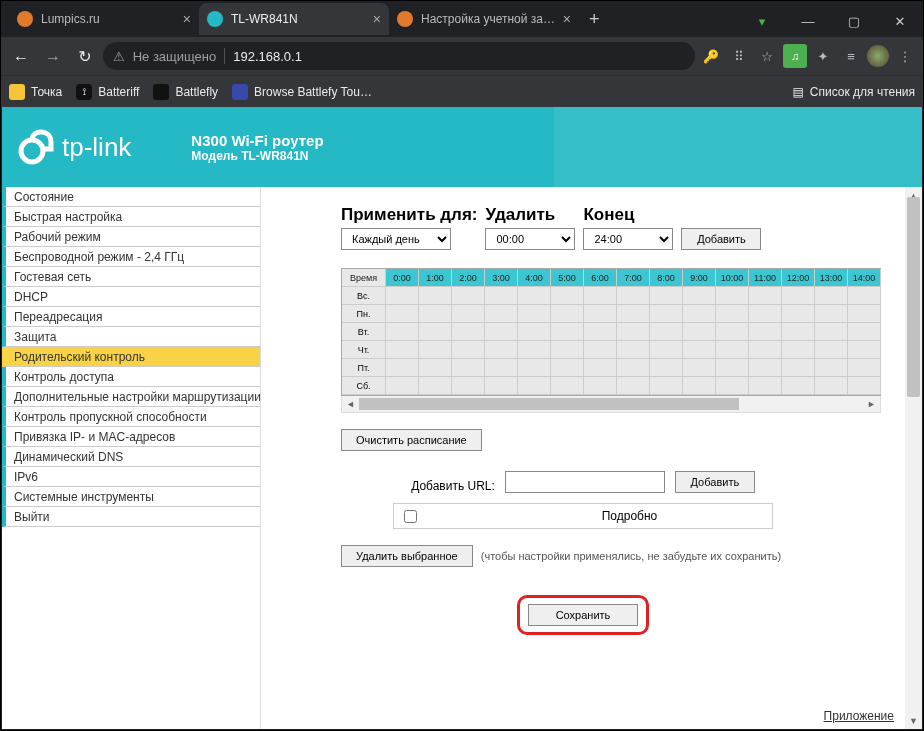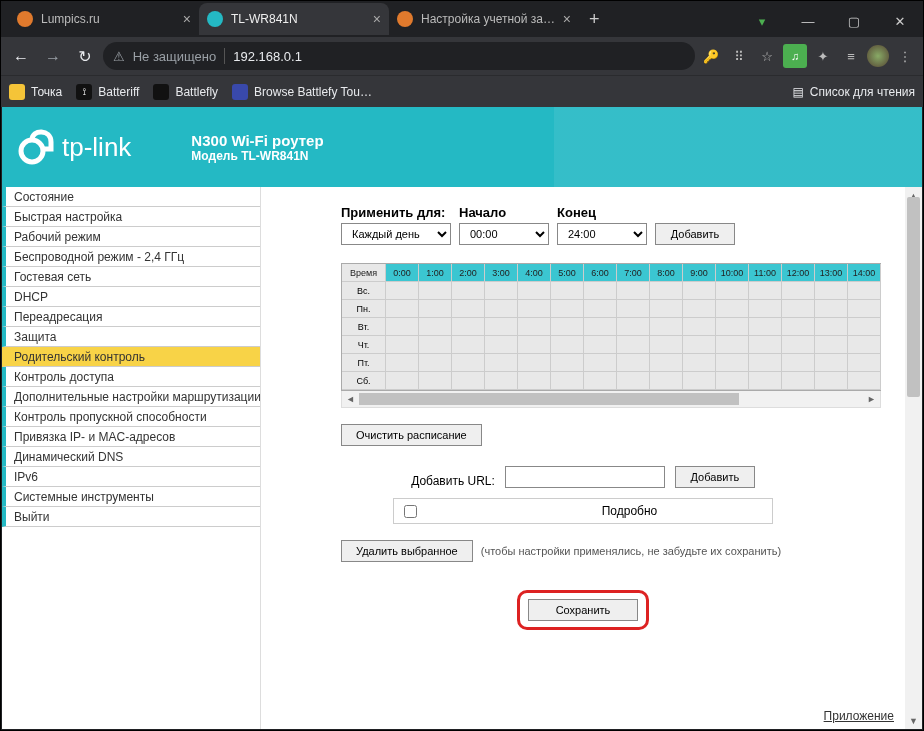--- a/index.html
+++ b/index.html
@@ -44,21 +44,21 @@
 .menu{list-style:none}
 .menu li{height:20px;line-height:20px;padding:0 8px;font-size:12px;color:#333;border-bottom:1px solid #ccc;border-left:4px solid #24b9c4;white-space:nowrap;overflow:hidden;cursor:pointer}
 .menu li.active{background:#f8d347;border-left-color:#f8d347}
 .content{flex:1;position:relative;background:#fff;border-left:1px solid #ddd}
 .cscroll{position:absolute;inset:0 17px 0 0;overflow:hidden;padding:18px 0 0 0}
 .vscroll{position:absolute;right:0;top:0;bottom:0;width:17px;background:#f1f1f1}
 .vscroll .thumb{position:absolute;left:2px;right:2px;top:10px;height:200px;background:#c1c1c1;border-radius:2px}
 .vscroll .ar{position:absolute;left:0;right:0;height:17px;display:flex;align-items:center;justify-content:center;color:#666;font-size:9px}
 .row{display:flex;align-items:center;gap:8px;font-size:12px;margin-left:80px;margin-bottom:18px}
 .col{display:flex;flex-direction:column;gap:3px}
-.lbl{font-weight:700;font-size:13px}
+.lbl{font-weight:700;font-size:17px}
 select,.btn,input[type=text]{font-size:11px;height:22px;border:1px solid #888;background:#efefef;padding:2px 6px}
 select{background:#fff}
 .btn{min-width:80px;background:#efefef;cursor:pointer;padding:0 14px}
 input[type=text]{background:#fff}
 
 .sched{margin-left:80px;width:540px}
 .sgrid{border:1px solid #aaa}
 .srow{display:flex}
 .scell{height:18px;border-right:1px solid #ccc;border-bottom:1px solid #ccc;font-size:9px;display:flex;align-items:center;justify-content:center;background:#e8e8e8}
 .scell.hd{background:#3bc6d1;color:#222;font-size:9px}
@@ -189,21 +189,21 @@
     </div>
     <div class="content">
       <div class="cscroll">
 
         <div class="row">
           <div class="col">
             <span class="lbl">Применить для:</span>
             <select style="width:110px"><option>Каждый день</option></select>
           </div>
           <div class="col">
-            <span class="lbl">Начало</span>
+            <span class="lbl">Удалить</span>
             <select style="width:90px"><option>00:00</option></select>
           </div>
           <div class="col">
             <span class="lbl">Конец</span>
             <select style="width:90px"><option>24:00</option></select>
           </div>
           <div class="col">
               <span class="lbl">&nbsp;</span>
             <button class="btn">Добавить</button>
           </div>

